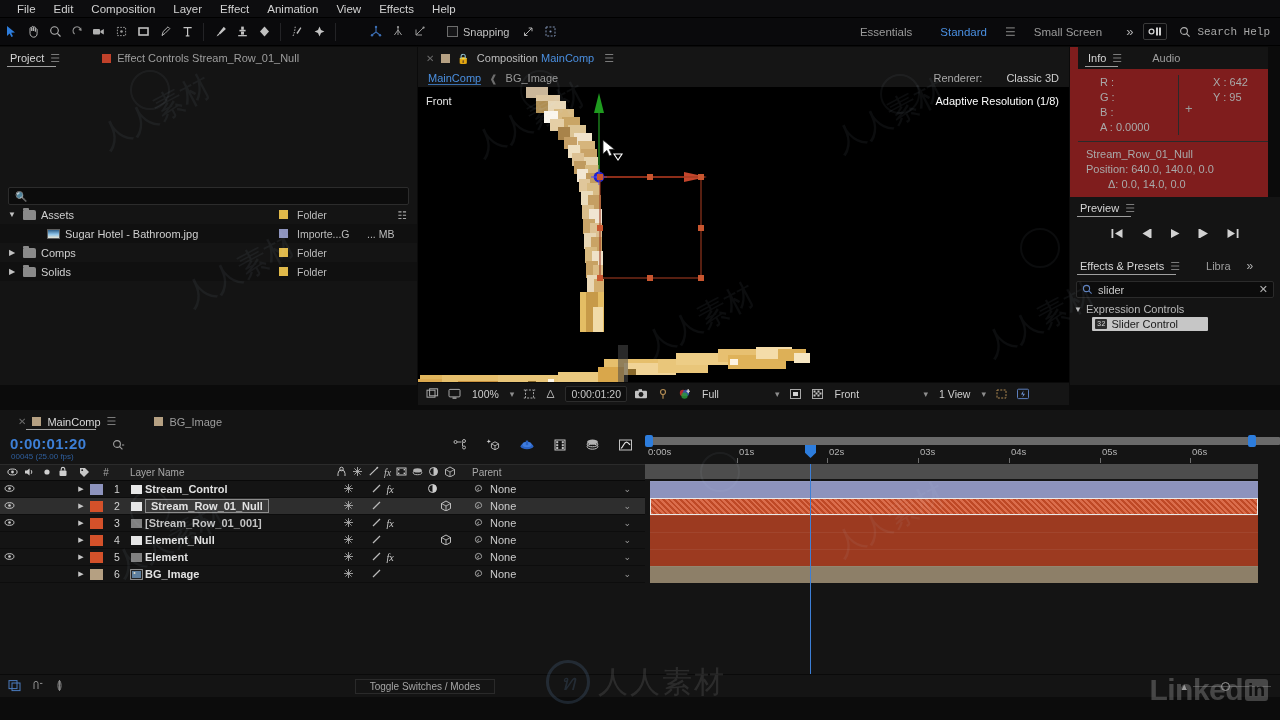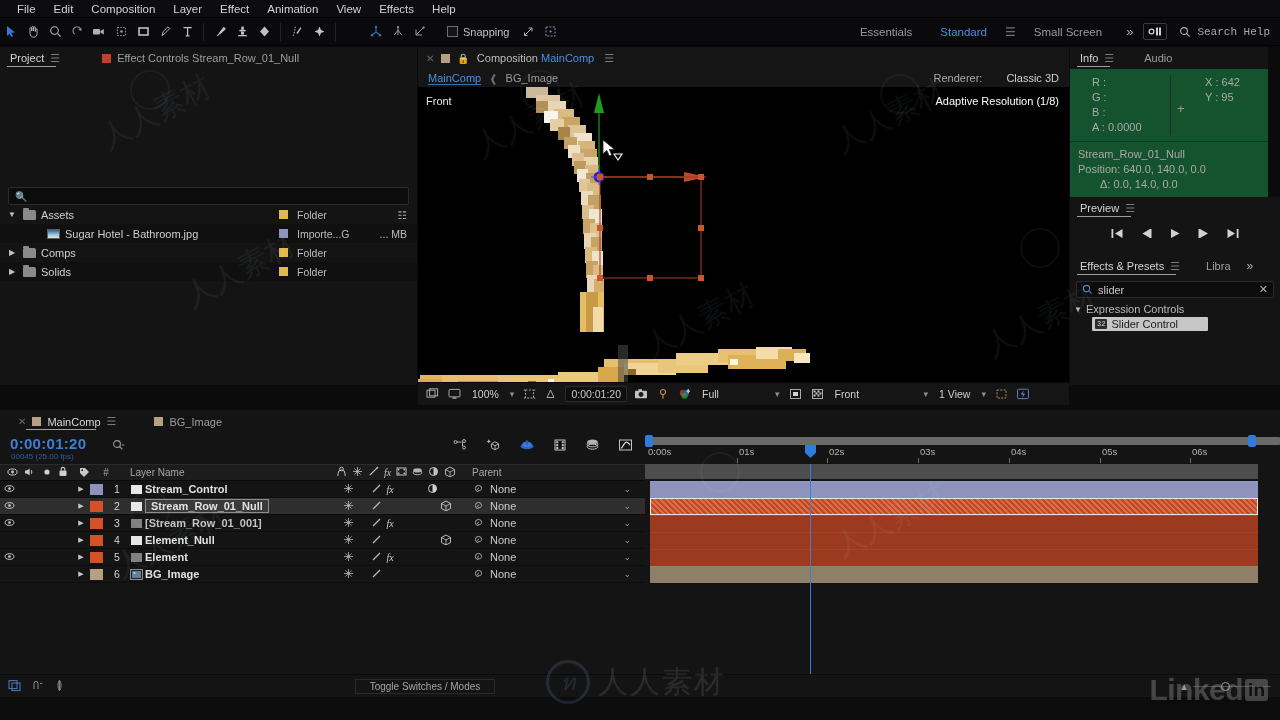--- a/index.html
+++ b/index.html
@@ -67,21 +67,21 @@
   }
   .proj-cols .c-name { flex:1; padding-left:24px; }
   .proj-cols .c-tag { width:28px; display:flex; justify-content:center; color:#c8c8c8; }
   .proj-cols .c-type { width:70px; }
   .proj-cols .c-size { width:50px; }
   .prow { height:19px; display:flex; align-items:center; font-size:11px; color:#cfcfcf; }
   .prow:nth-child(even) { background:#101010; }
   .prow .c-name { flex:1; display:flex; align-items:center; gap:5px; }
   .prow .c-tag { width:28px; display:flex; justify-content:center; }
   .prow .c-type { width:70px; color:#bdbdbd; font-size:10.5px; }
-  .prow .c-size { width:50px; color:#bdbdbd; font-size:10.5px; text-align:right; padding-right:10px; }
+  .prow .c-size { width:50px; color:#bdbdbd; font-size:10.5px; padding-right:10px; }
   .tri { width:12px; text-align:center; color:#c2c2c2; font-size:8px; }
   .folder-ic { width:13px; height:10px; background:#8a8a8a; border-radius:1px 2px 1px 1px; position:relative; }
   .folder-ic:before { content:""; position:absolute; left:0; top:-2px; width:6px; height:2px; background:#8a8a8a; border-radius:1px 1px 0 0; }
   .sw-y { width:9px; height:9px; background:#e0b94a; }
   .sw-b { width:9px; height:9px; background:#8d93bd; }
   .jpg-ic { width:13px; height:10px; background:linear-gradient(#2e5f8a,#8fc4e8 55%,#e8e3d2); border:1px solid #5d5d5d; }
   .proj-bottom {
     position:absolute; left:0; bottom:0; width:417px; height:22px; background:#141414;
     display:flex; align-items:center; gap:9px; padding-left:8px; border-top:1px solid #0a0a0a;
   }
@@ -115,21 +115,21 @@
     position:absolute; left:0; bottom:0; width:651px; height:23px; background:#151515;
     display:flex; align-items:center; padding:0 6px; gap:5px; border-top:1px solid #0a0a0a;
     font-size:10.5px; color:#bdbdbd;
   }
   .cb-ic { width:17px; height:17px; display:flex; align-items:center; justify-content:center; color:#a8a8a8; }
   .cb-val { padding:0 4px; color:#cfcfcf; }
   .cb-tc { background:#0e0e0e; border:1px solid #2c2c2c; padding:1px 5px; color:#c7c7c7; border-radius:2px; }
   .cb-chev { color:#8d8d8d; font-size:9px; padding:0 2px; }
 
   
-  .info-panel { position:absolute; left:1070px; top:47px; width:198px; height:195px; background:#14532d; }
+  .info-panel { position:absolute; left:1070px; top:47px; width:198px; height:195px; background:#7f1d1d;padding-left:8px; }
   .info-body { padding:6px 0 0 0; font-size:11px; color:#a9a9a9; }
   .info-grid { display:flex; padding:0 8px; }
   .info-col1 { width:92px; }
   .info-col2 { flex:1; position:relative; padding-left:20px; border-left:1px solid #2a2a2a; }
   .info-row { height:15px; line-height:15px; text-align:left; padding-left:14px; }
   .info-plus { position:absolute; left:6px; top:26px; color:#9a9a9a; font-size:13px; }
   .info-sep { height:1px; background:#2a2a2a; margin:6px 0 5px 0; }
   .info-lines { padding:0 8px; font-size:11px; color:#a9a9a9; line-height:15px; }
   .info-lines .ind { padding-left:22px; }
 

